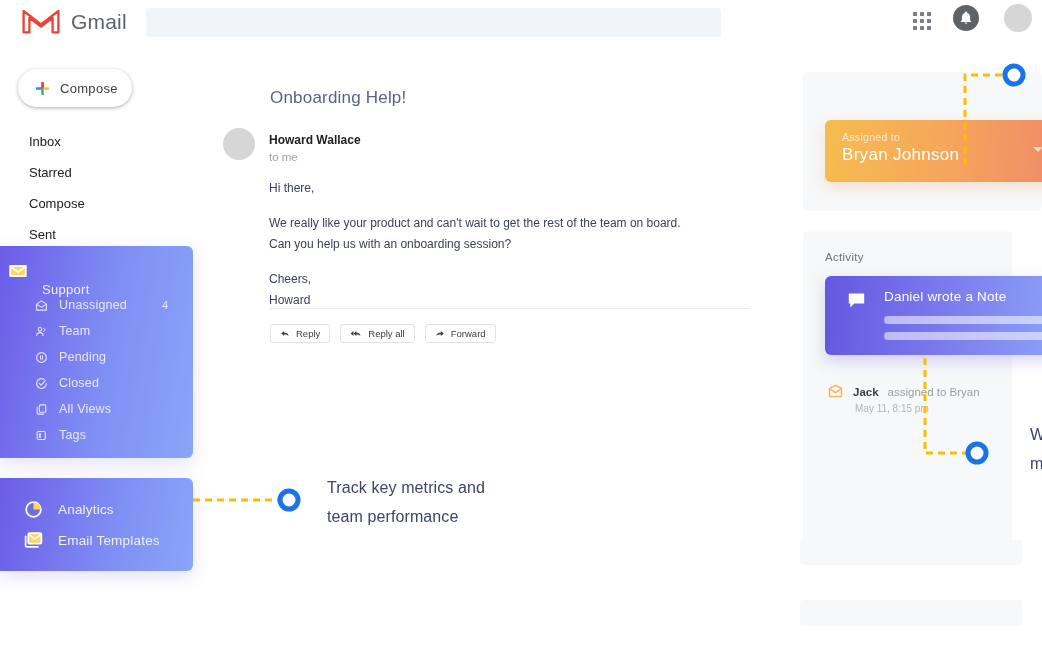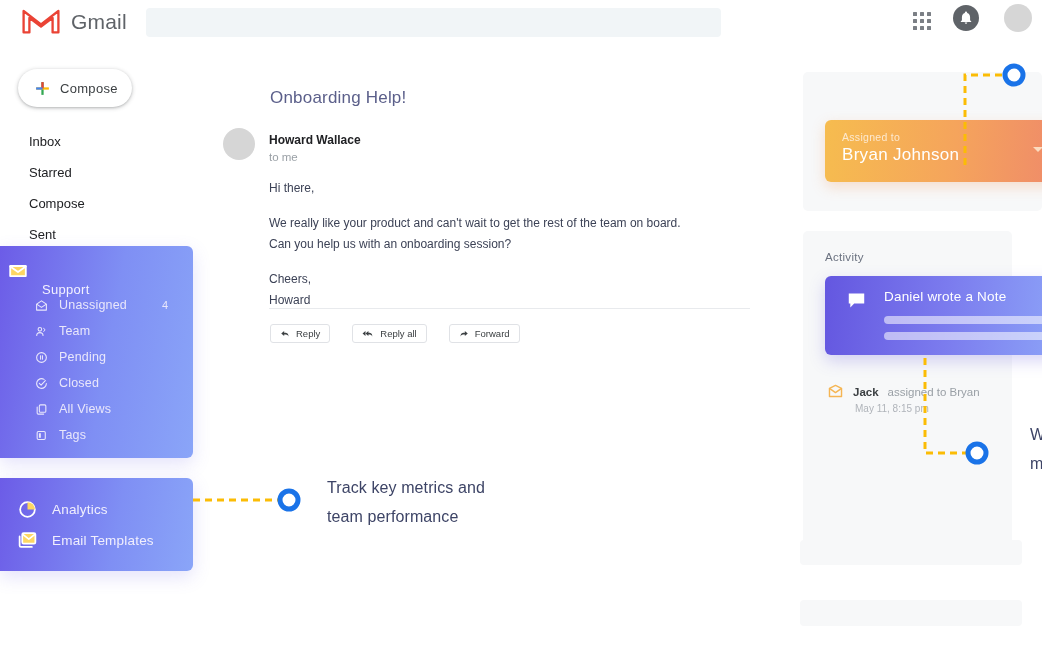--- a/index.html
+++ b/index.html
@@ -97,21 +97,21 @@
 
   
   .tools-panel {
     position: absolute; left: 0; top: 478px; width: 193px; height: 93px;
     background: linear-gradient(100deg, #6c5ce7 0%, #7f8ff4 60%, #8aa5f8 100%);
     border-radius: 0 6px 6px 0;
     box-shadow: 0 6px 18px rgba(108,92,231,.18);
     padding-top: 16px;
   }
   .tools-panel .row {
-    height: 31px; display: flex; align-items: center; gap: 14px; padding-left: 17px;
+    height: 31px; display: flex; align-items: center; gap: 14px; padding-left: 23px;
   }
   .tools-panel .lbl { font-size: 13.5px; color: #f1effd; letter-spacing: .2px; }
 
   
   .subject {
     position: absolute; left: 270px; top: 88px;
     font-size: 17px; color: #5b5f8a; letter-spacing: .2px;
   }
   .msg-avatar {
     position: absolute; left: 223px; top: 128px;
@@ -128,21 +128,21 @@
   .body-text {
     position: absolute; left: 269px; top: 178px; width: 460px;
     font-size: 12px; color: #3c4256; line-height: 21px;
   }
   .body-text p { margin-bottom: 14px; }
   .body-text p.tight { margin-bottom: 0; line-height: 21px; }
   .divider {
     position: absolute; left: 269px; top: 308px; width: 481px; height: 1px;
     background: #e8eaed;
   }
-  .actions { position: absolute; left: 270px; top: 324px; display: flex; gap: 22px; }
+  .actions { position: absolute; left: 270px; top: 324px; display: flex; gap: 10px; }
   .act-btn {
     height: 19px; border: 1px solid #e0e2e6; border-radius: 3px;
     background: #fff; display: flex; align-items: center; gap: 6px;
     padding: 0 9px; font-size: 9.5px; color: #3c4043; cursor: pointer;
   }
 
   
   .rp-shared {
     position: absolute; left: 803px; top: 72px; width: 239px; height: 139px;
     background: #f7f8f9; border-radius: 5px;

